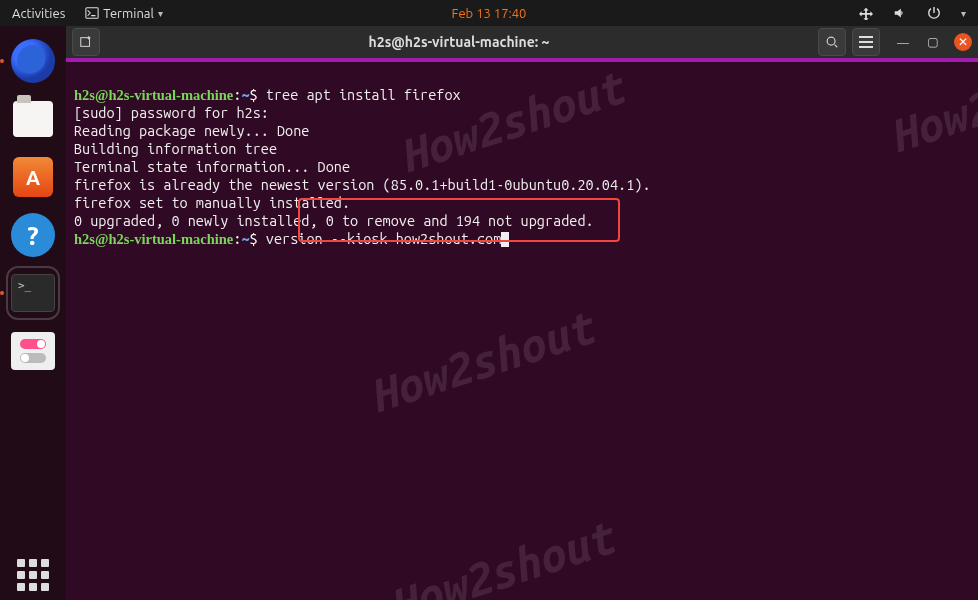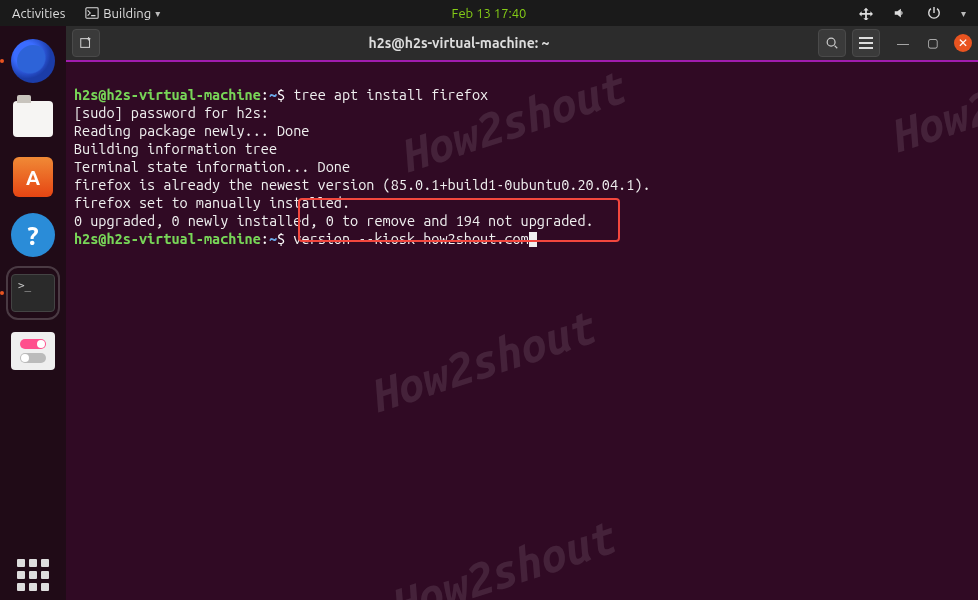--- a/index.html
+++ b/index.html
@@ -5,21 +5,21 @@
 * { margin: 0; padding: 0; box-sizing: border-box; }
 html, body { width: 978px; height: 600px; overflow: hidden; font-family: Ubuntu, "Segoe UI", sans-serif; background: #2b0a1e; }
 
 
 .top-panel {
   height: 26px; background: #1a1a1a; color: #ddd; display: flex; align-items: center;
   justify-content: space-between; font-size: 13px; padding: 0 8px; position: relative; z-index: 10;
 }
 .top-panel .left, .top-panel .right { display: flex; align-items: flex-start; gap: 12px; }
 .top-panel .left > *, .top-panel .right > * { display: flex; align-items: center; gap: 4px; cursor: pointer; padding: 0 4px; height: 26px; }
-.top-panel .center { position: absolute; left: 50%; transform: translateX(-50%); color: #84cc16; }
+.top-panel .center { position: absolute; left: 50%; transform: translateX(-50%); color: #f97316; }
 .top-panel svg { width: 14px; height: 14px; fill: #ddd; }
 .arrow-down { font-size: 10px; color: #bbb; }
 
 
 .dock {
   position: absolute; left: 0; top: 26px; bottom: 0; width: 66px;
   background: rgba(30, 12, 22, 0.85); display: flex; flex-direction: column;
   align-items: center; padding-top: 10px; gap: 8px; z-index: 5;
 }
 .dock-item {
@@ -55,41 +55,41 @@
 .tweak-icon .sw.off::after { right: auto; left: 1px; }
 .dvd-icon { width: 44px; height: 44px; border-radius: 50%; background: radial-gradient(circle,#fff 0 18%,#aaa 20% 22%,#eee 30%,#bbb 60%,#999 100%); display: flex; align-items: center; justify-content: center; font-size: 9px; font-weight: 700; color: #444; font-style: italic; }
 
 
 .terminal-window {
   position: absolute; left: 66px; top: 26px; right: 0; bottom: 0;
   background: #300a24; color: #fff; display: flex; flex-direction: column;
 }
 .titlebar {
   height: 36px; background: #2c2c2c; display: flex; align-items: center;
-  padding: 0 6px; gap: 6px; border-bottom: 2px solid #a21caf;
+  padding: 0 6px; gap: 6px; border-bottom: 4px solid #a21caf;
 }
 .titlebar .tb-btn {
   width: 28px; height: 28px; border-radius: 4px; background: #3a3a3a;
   display: flex; align-items: center; justify-content: center; cursor: pointer;
   border: 1px solid #4a4a4a;
 }
 .titlebar .tb-btn svg { width: 14px; height: 14px; fill: #ddd; }
 .titlebar .title { flex: 1; text-align: center; color: #ddd; font-size: 14px; font-weight: 600; }
 .titlebar .hamb { display: flex; flex-direction: column; gap: 3px; }
 .titlebar .hamb div { width: 14px; height: 2px; background: #ddd; }
 .win-ctrl { display: flex; gap: 12px; align-items: center; margin-left: 8px; }
 .win-ctrl .c { width: 18px; height: 18px; border-radius: 50%; display: flex; align-items: center; justify-content: center; cursor: pointer; }
 .win-ctrl .min, .win-ctrl .max { background: transparent; color: #ccc; font-size: 12px; }
 .win-ctrl .close { background: #e95420; color: #fff; font-size: 12px; }
 
 .term-body {
   flex: 1; padding: 6px 8px; font-family: "Ubuntu Mono","DejaVu Sans Mono",monospace;
   font-size: 14.5px; line-height: 18px; position: relative; white-space: pre; overflow: hidden;
 }
-.prompt-user { color: #78d658; font-weight: 700; }
+.prompt-user { color: #78d658; font-weight: 700; font-family: Liberation Serif, serif; }
 .prompt-sep { color: #fff; }
 .prompt-path { color: #6aa7e6; font-weight: 700; }
 .cmd { color: #efefef; }
 .out { color: #efefef; text-align: right; }
 .cursor-block {
   display: inline-block; width: 8px; height: 15px; background: #efefef;
   vertical-align: text-bottom; margin-left: 0;
 }
 .highlight-box {
   position: absolute; border: 2px solid #f2473e; border-radius: 4px;
@@ -105,21 +105,21 @@
 <div class="top-panel">
   <div class="left">
     <div>
         <span>Activities</span>
       </div>
     <div>
       <svg viewBox="0 0 16 16">
           <rect x="1" y="2" width="14" height="12" rx="1" fill="none" stroke="#ddd" stroke-width="1.2"></rect>
           <path d="M3 5l3 3-3 3M7 11h5" stroke="#ddd" stroke-width="1.2" fill="none"></path>
         </svg>
-      <span>Building</span>
+      <span>Terminal</span>
       <span class="arrow-down">▾</span>
     </div>
   </div>
   <div class="center">
     <span>Feb 13  17:40</span>
   </div>
   <div class="right">
     <div>
       <svg viewBox="0 0 16 16">
           <path d="M8 2l-3 3h2v3H3v-2L0 9l3 3v-2h4v4H5l3 3 3-3H9v-4h4v2l3-3-3-3v2H9V5h2z"></path>

